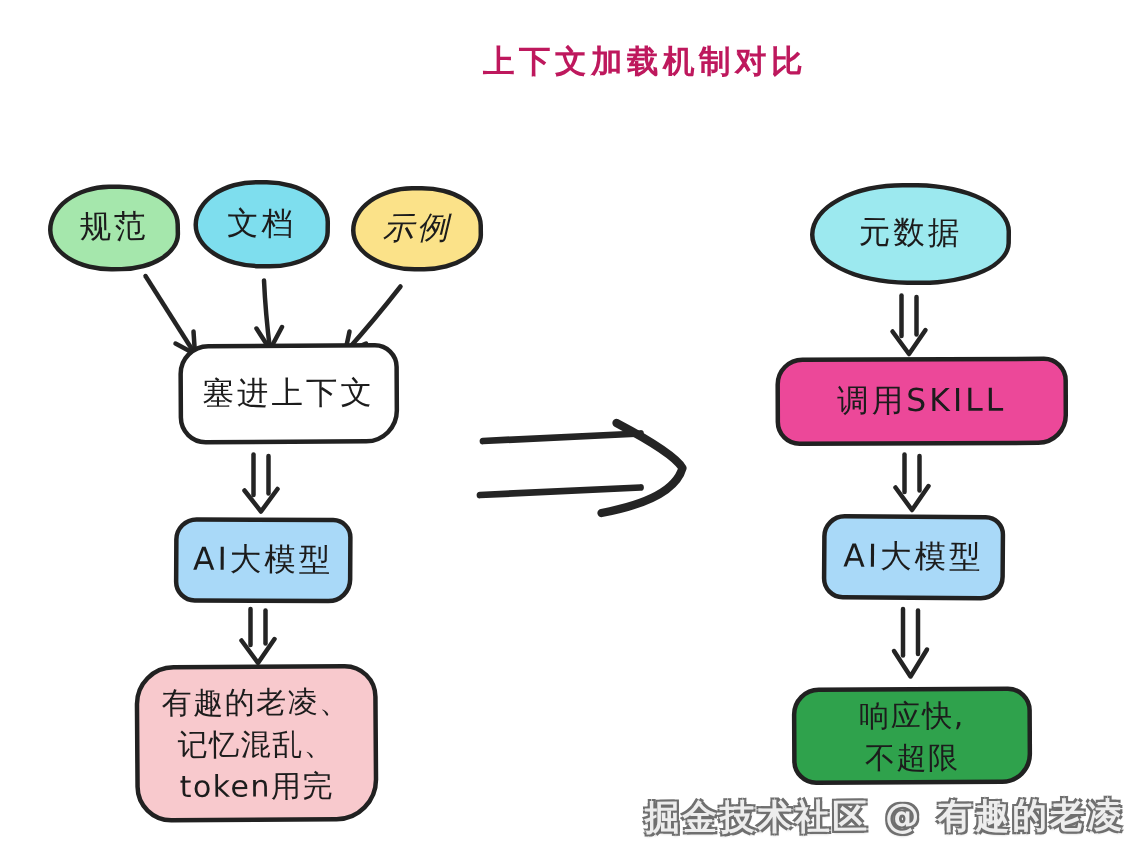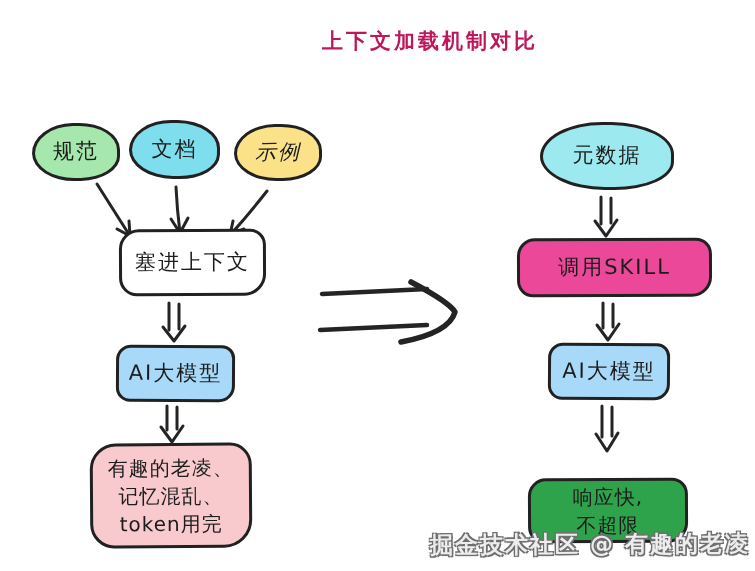--- a/index.html
+++ b/index.html
@@ -49,21 +49,21 @@
   .e-guifan  { left: 32px;  top: 123px; width: 88px;  height: 58px; background: #a5e7ac; transform: rotate(-1deg); }
   .e-wendang { left: 129px; top: 120px; width: 91px;  height: 59px; background: #7edeee; transform: rotate(0.8deg); }
   .e-shili   { left: 234px; top: 124px; width: 88px;  height: 57px; background: #fbe289; transform: rotate(-0.6deg); font-style: italic; }
   .e-meta    { left: 540px; top: 122px; width: 134px; height: 68px; background: #9ce9ef; transform: rotate(0.5deg); }
 
   .b-context { left: 104px; top: 229px; width: 147px; height: 67px; background: #ffffff; border-radius: 20px 16px 22px 18px; transform: rotate(-0.3deg); margin-left: 15px; }
   .b-ai-left { left: 116px; top: 345px; width: 119px; height: 57px; background: #a9d9f8; border-radius: 15px 13px 16px 14px; transform: rotate(0.3deg); }
   .b-pink    { left: 90px;  top: 443px; width: 162px; height: 105px; background: #f8c9cd; border-radius: 26px 22px 28px 24px; font-size: 20px; letter-spacing: 1px; transform: rotate(-0.4deg); }
   .b-skill   { left: 517px; top: 238px; width: 195px; height: 59px; background: #ec4899; border-radius: 18px 16px 20px 16px; transform: rotate(-0.2deg); }
   .b-ai-right{ left: 548px; top: 343px; width: 122px; height: 57px; background: #a9d9f8; border-radius: 15px 13px 16px 14px; transform: rotate(0.4deg); }
-  .b-green   { left: 528px; top: 478px; width: 160px; height: 65px; background: #2fa24c; border-radius: 18px 16px 20px 16px; font-size: 20px; letter-spacing: 1px; transform: rotate(-0.3deg); }
+  .b-green   { left: 528px; top: 458px; width: 160px; height: 65px; background: #2fa24c; border-radius: 18px 16px 20px 16px; font-size: 20px; letter-spacing: 1px; transform: rotate(-0.3deg); }
 
   .watermark {
     position: absolute;
     top: 529px;
     right: 5px;
     font-size: 23px;
     font-weight: 700;
     letter-spacing: 2px;
     color: #ededed;
     text-shadow:

